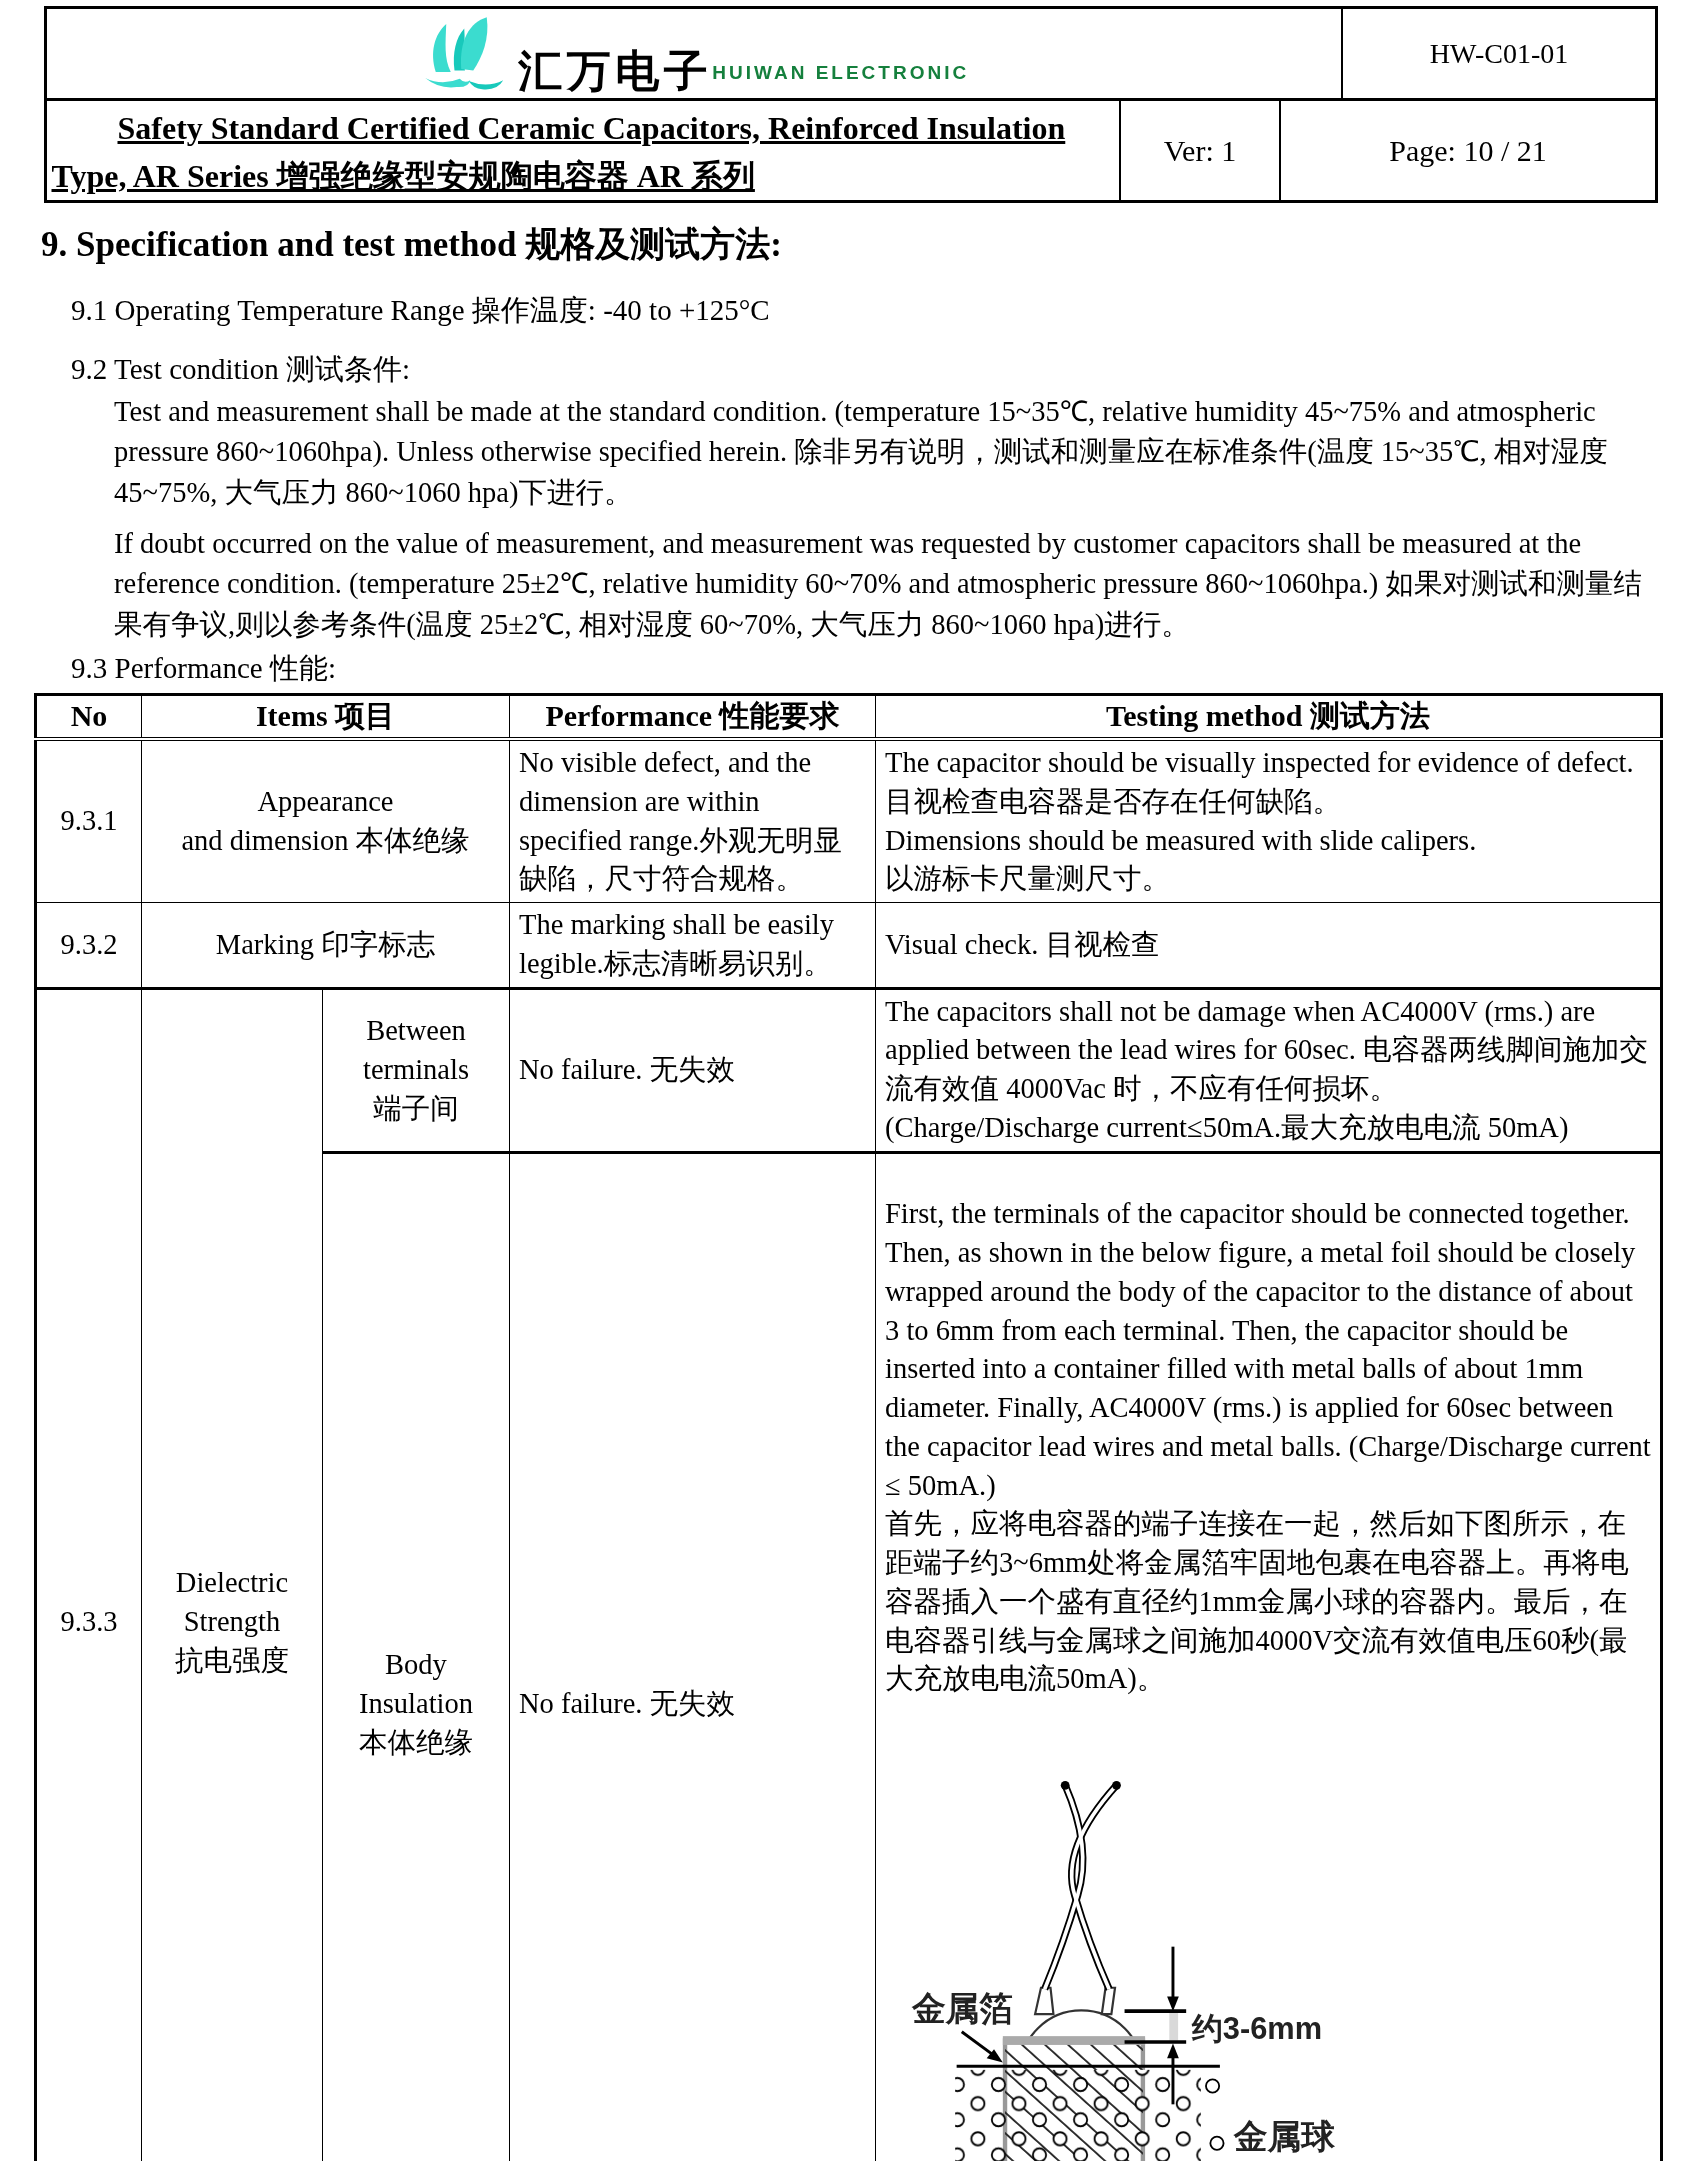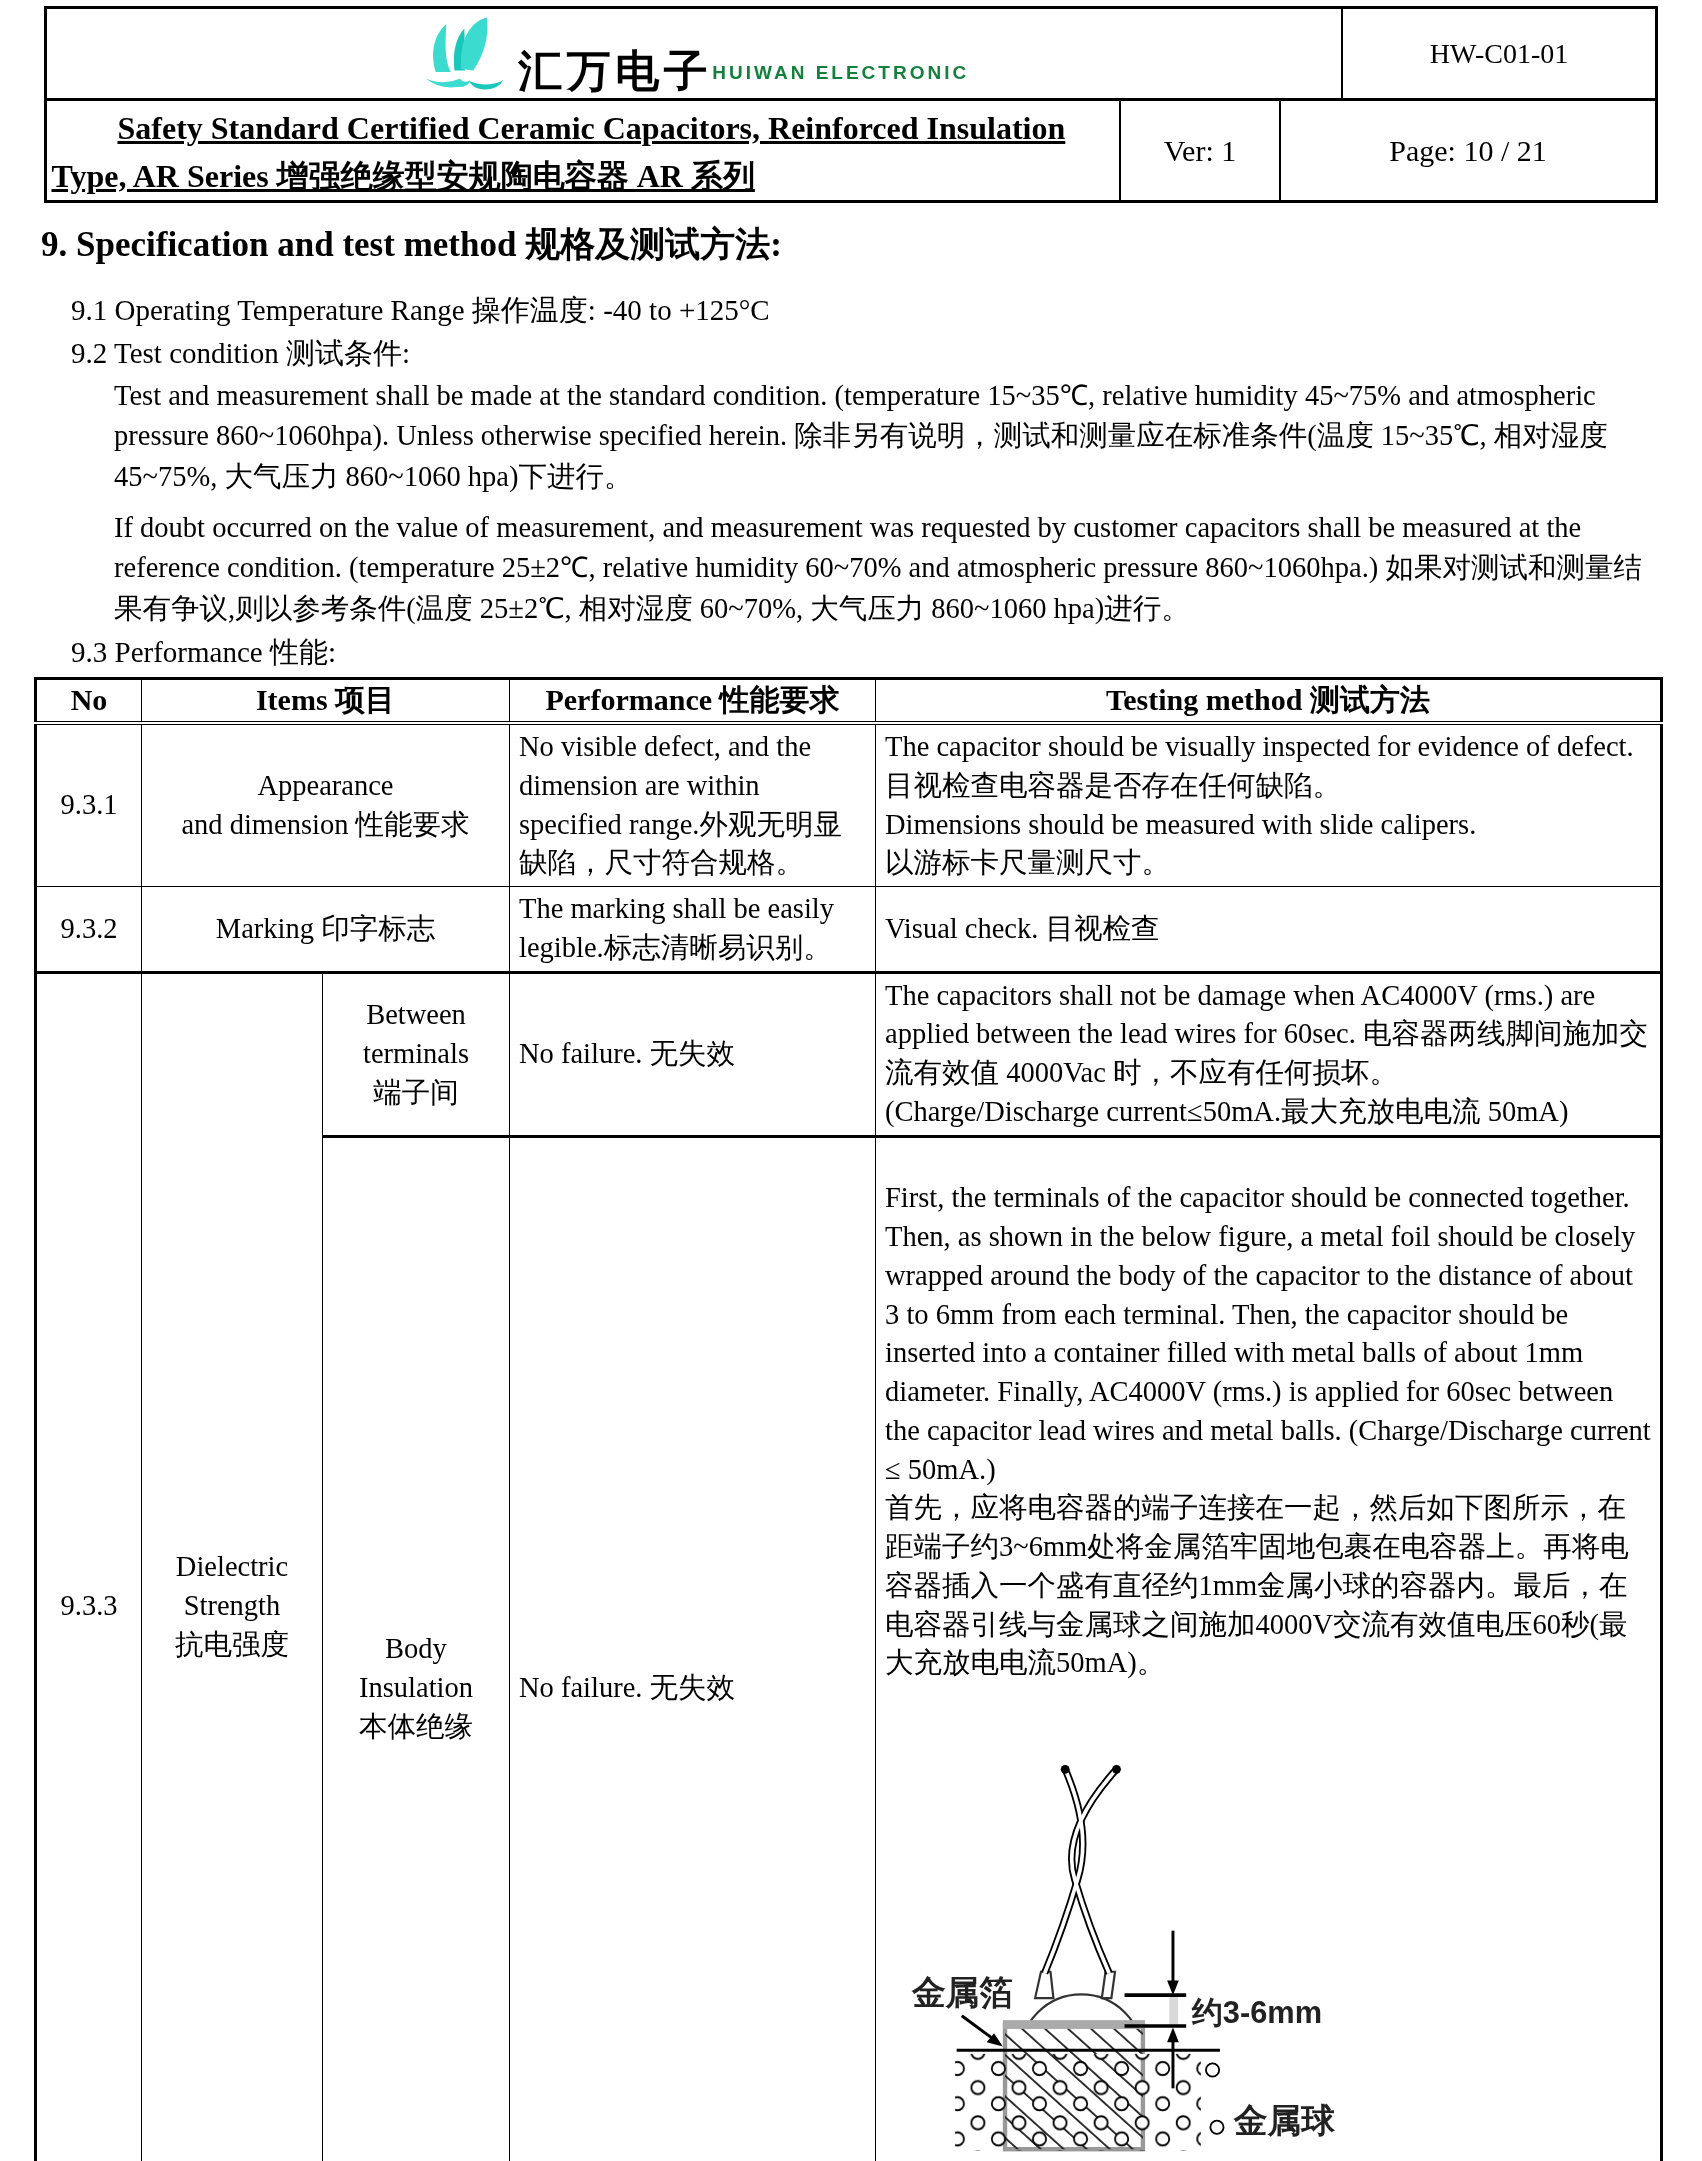--- a/index.html
+++ b/index.html
@@ -20,21 +20,21 @@
   .hdr-doc { width:314px; border-left:2.3px solid #000; display:flex; align-items:center; justify-content:center; font-size:28px; }
   .hdr-bottom { display:flex; height:99px; }
   .hdr-title { flex:1; font-weight:bold; font-size:32px; line-height:1.5; padding:3px 3px 0 4.5px;text-decoration:underline; }
   .hdr-title .t1 { text-indent:66px; }
   .hdr-ver  { width:160px; border-left:2.3px solid #000; display:flex; align-items:center; justify-content:center; font-size:30px; }
   .hdr-page { width:376px; border-left:2.3px solid #000; display:flex; align-items:center; justify-content:center; font-size:30px; }
   
   .sec-heading { margin:21px 0 0 41px; font-size:35px; font-weight:bold; line-height:1.2; }
   .sub-line { margin-left:71px; font-size:29px; line-height:1.3; }
   .m1 { margin-top:25.5px; }
-  .m2 { margin-top:6px; }
+  .m2 { margin-top:22px; }
   .m3 { margin-top:4.5px; }
   .para { margin:3px 53px 0 114px; font-size:28.5px; line-height:1.42; }
   .para + .para { margin-top:10.5px; }
   
   table.spec { margin:6px 0 0 34px; width:1625px; border-collapse:collapse; table-layout:fixed; border:3px solid #000; }
   table.spec th, table.spec td { border:1.5px solid #000; font-size:28.5px; line-height:1.36; vertical-align:middle; overflow:hidden; }
   table.spec th { font-size:30px; font-weight:bold; height:44px; text-align:center; border-bottom:4.5px double #000; }
   td.c { text-align:center; white-space:pre-line; }
   td.l { text-align:left; padding:3px 9px; white-space:pre-line; vertical-align:top; }
   td.lm { text-align:left; padding:3px 9px; white-space:pre-line; vertical-align:middle; }
@@ -104,21 +104,21 @@
       <tr>
         <th>No</th>
         <th colspan="2">Items  项目</th>
         <th>Performance  性能要求</th>
         <th>Testing method  测试方法</th>
       </tr>
 
       <tr class="r931">
         <td class="c">9.3.1</td>
         <td class="c" colspan="2">Appearance
-and dimension 性能要求</td>
+and dimension 本体绝缘</td>
         <td class="l">No visible defect, and the dimension are within specified range.外观无明显缺陷，尺寸符合规格。</td>
         <td class="l">The capacitor should be visually inspected for evidence of defect.目视检查电容器是否存在任何缺陷。
 Dimensions should be measured with slide calipers.
 以游标卡尺量测尺寸。</td>
       </tr>
 
       <tr class="r932">
         <td class="c">9.3.2</td>
         <td class="c" colspan="2">Marking  印字标志</td>
         <td class="lm">The marking shall be easily legible.标志清晰易识别。</td>

